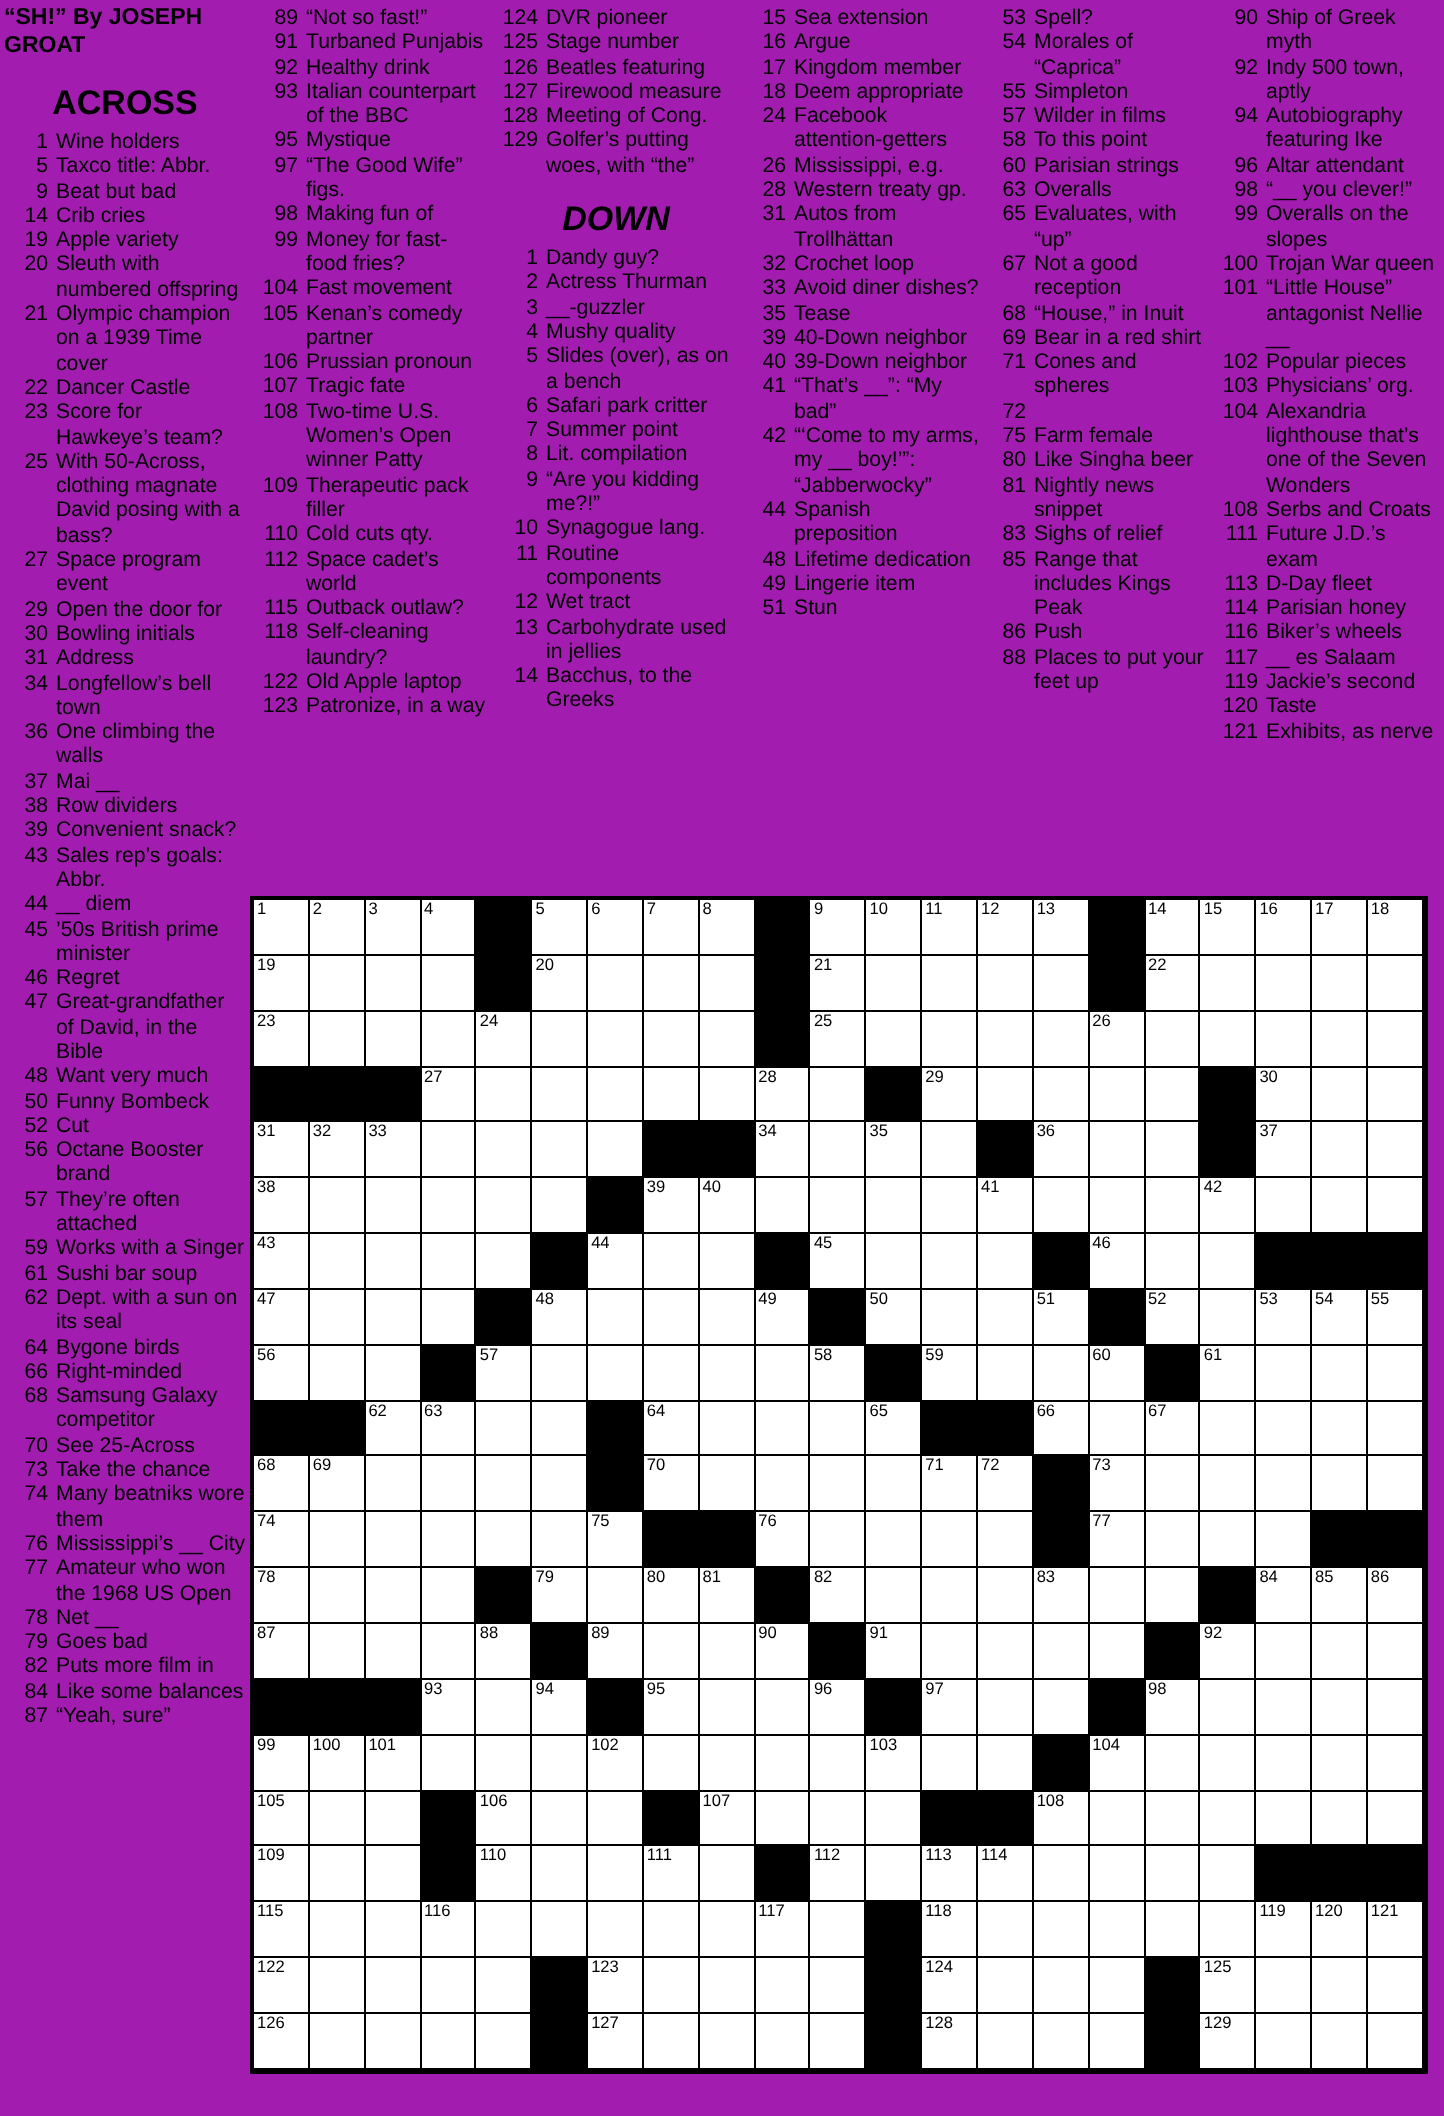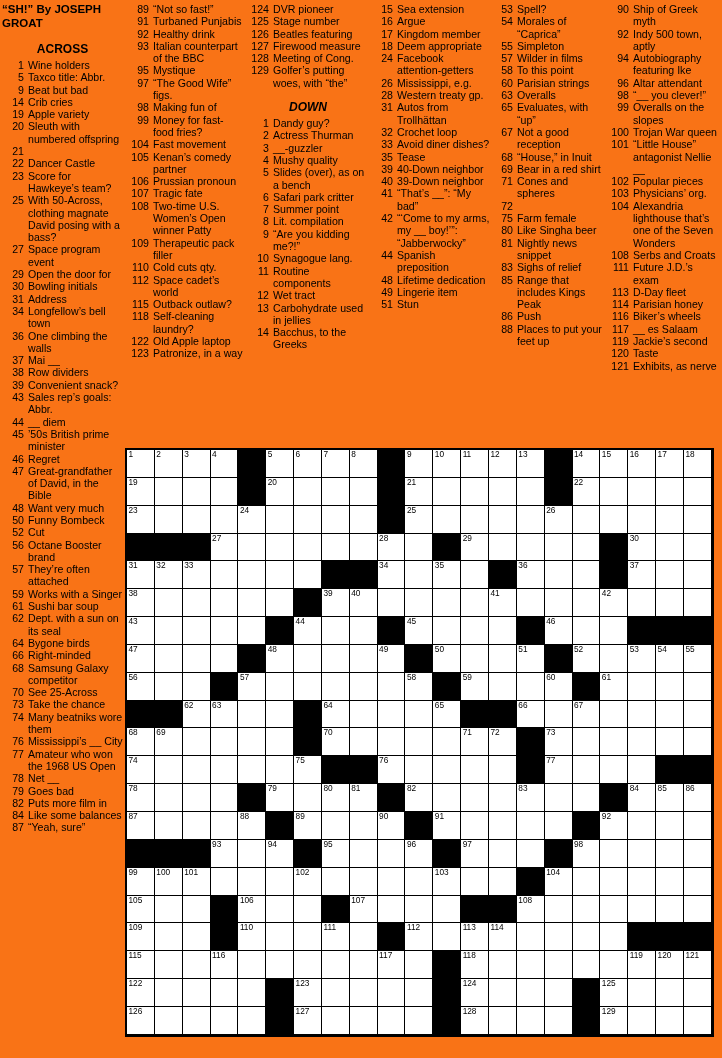--- a/index.html
+++ b/index.html
@@ -1,20 +1,20 @@
 <!DOCTYPE html>
 <html><head>
 <meta charset="utf-8">
 <style>
   html,body{margin:0;padding:0;background:#fff;}
-  .page{position:relative;width:722px;height:1058px;background:#f97316;color:#000;
+  .page{position:relative;width:722px;height:1058px;background:#a21caf;color:#000;
         font-family:"Liberation Sans",sans-serif;overflow:hidden;}
   .col{position:absolute;top:3px;}
   .title{font-weight:bold;font-size:11.5px;line-height:13.5px;margin-bottom:12px;}
-  .hdr{font-weight:bold;font-size:12px;text-align:center;margin:1px 0 3px 0;}
+  .hdr{font-weight:bold;font-size:17px;text-align:center;margin:1px 0 3px 0;}
   .hdr-down{margin-top:11px;font-style:italic;}
   .clue{display:flex;font-size:10.6px;line-height:12.3px;}
   .cnum{flex:none;width:22px;text-align:right;padding-right:4px;}
   .ctxt{flex:1;}
   #grid{position:absolute;left:125px;top:448px;display:grid;
         grid-template-columns:repeat(21,27.857px);grid-auto-rows:27.857px;
         border:2px solid #000;background:#fff;}
   .cell{position:relative;box-sizing:border-box;border-right:1px solid #000;border-bottom:1px solid #000;background:#fff;}
   .cell.black{background:#000;}
   .cellnum{position:absolute;top:0;left:1.5px;font-size:8.3px;line-height:9.5px;}
@@ -47,20 +47,21 @@
         <div class="clue">
           <span class="cnum">19</span>
           <span class="ctxt">Apple variety</span>
         </div>
         <div class="clue">
           <span class="cnum">20</span>
           <span class="ctxt">Sleuth with numbered offspring</span>
         </div>
         <div class="clue">
           <span class="cnum">21</span>
+          <span class="ctxt">Olympic champion on a 1939 Time cover</span>
         </div>
         <div class="clue">
           <span class="cnum">22</span>
           <span class="ctxt">Dancer Castle</span>
         </div>
         <div class="clue">
           <span class="cnum">23</span>
           <span class="ctxt">Score for Hawkeye’s team?</span>
         </div>
         <div class="clue">

